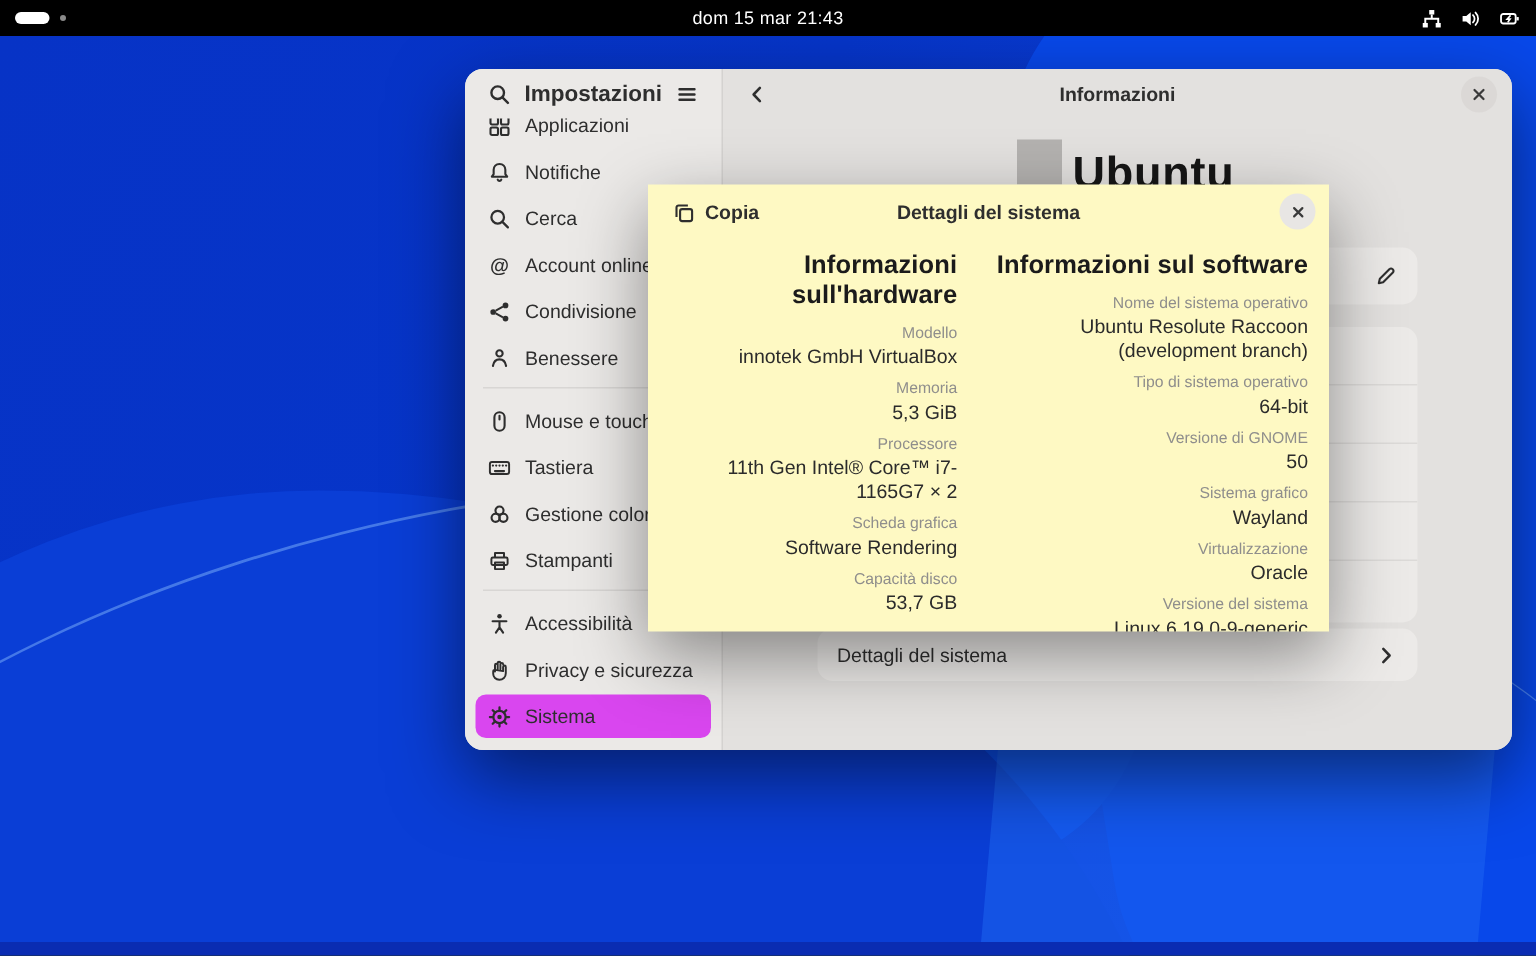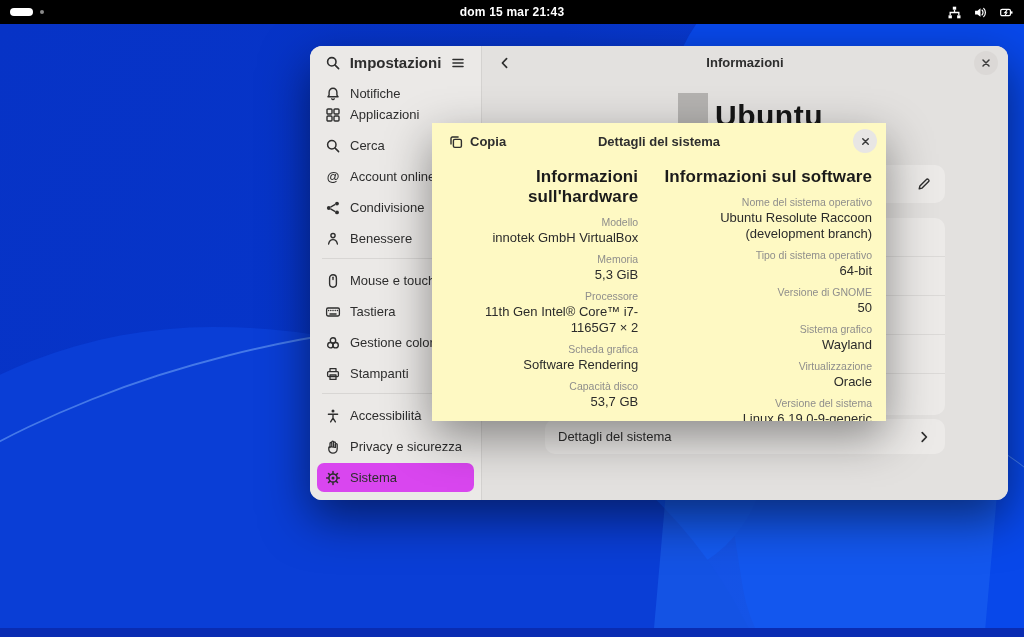--- a/index.html
+++ b/index.html
@@ -7,21 +7,21 @@
   body { font-family:"Liberation Sans", sans-serif; background:#000; }
 
   .screen { position:relative; width:1024px; height:637px; overflow:hidden; background:#000; }
 
   
   .topbar { position:absolute; top:0; left:0; right:0; height:24px; background:#000; color:#fff;
             display:flex; align-items:center; padding:0 10px; z-index:50; }
   .ws-indicator { display:flex; align-items:center; gap:7px; }
   .ws-pill { width:23px; height:8px; border-radius:4px; background:#fff; }
   .ws-dot { width:4px; height:4px; border-radius:50%; background:#8a8a8a; }
-  .clock { position:absolute; left:50%; transform:translateX(-50%); font-size:12px; font-weight:700; letter-spacing:.2px; }
+  .clock { position:absolute; left:50%; transform:translateX(-50%); font-size:12px; font-weight:400; letter-spacing:.2px; }
   .status { margin-left:auto; display:flex; align-items:center; gap:11px; }
   .status svg { display:block; }
 
   
   .wallpaper { position:absolute; left:0; top:24px; width:1024px; height:613px; overflow:hidden;
                background:linear-gradient(118deg,#0733c6 0%,#0635c9 42%,#0c3fd9 75%,#0a46e6 100%); }
   .wp-shape1 { position:absolute; left:382px; top:30px; width:400px; height:520px; background:#0a4ef0;
                border-radius:130px; transform:rotate(7deg); }
   .wp-shape2 { position:absolute; right:-150px; top:-80px; width:470px; height:760px; background:#0848ea;
                border-radius:150px; transform:rotate(-9deg); }
@@ -150,40 +150,40 @@
           <span class="icon16">
             <svg viewBox="0 0 16 16" stroke="currentColor" stroke-width="1.6" stroke-linecap="round">
               <path d="M3 4.5h10M3 8h10M3 11.5h10"></path>
             </svg>
           </span>
         </button>
       </div>
 
       <div class="nav">
 
-        <div class="nav-item">
-          <span class="icon16">
-            <svg viewBox="0 0 16 16" fill="none" stroke="currentColor" stroke-width="1.4" stroke-linejoin="round">
-              <path d="M8 2.3c-2.4 0-3.9 1.7-3.9 3.9v2.9L2.9 10.8h10.2L11.9 9.1V6.2c0-2.2-1.5-3.9-3.9-3.9z"></path>
-              <path d="M6.8 12.8a1.3 1.3 0 0 0 2.4 0" stroke-linecap="round"></path>
-            </svg>
-          </span>
-          <span>Notifiche</span>
-        </div>
-
         <div class="nav-item clipped">
           <span class="icon16">
             <svg viewBox="0 0 16 16" fill="none" stroke="currentColor" stroke-width="1.4">
               <rect x="2" y="2" width="5" height="5" rx="1"></rect>
                 <rect x="9" y="2" width="5" height="5" rx="1"></rect>
               <rect x="2" y="9" width="5" height="5" rx="1"></rect>
                 <rect x="9" y="9" width="5" height="5" rx="1"></rect>
             </svg>
           </span>
           <span>Applicazioni</span>
+        </div>
+
+        <div class="nav-item">
+          <span class="icon16">
+            <svg viewBox="0 0 16 16" fill="none" stroke="currentColor" stroke-width="1.4" stroke-linejoin="round">
+              <path d="M8 2.3c-2.4 0-3.9 1.7-3.9 3.9v2.9L2.9 10.8h10.2L11.9 9.1V6.2c0-2.2-1.5-3.9-3.9-3.9z"></path>
+              <path d="M6.8 12.8a1.3 1.3 0 0 0 2.4 0" stroke-linecap="round"></path>
+            </svg>
+          </span>
+          <span>Notifiche</span>
         </div>
 
         <div class="nav-item">
           <span class="icon16">
             <svg viewBox="0 0 16 16" fill="none" stroke="currentColor" stroke-width="1.5" stroke-linecap="round">
               <circle cx="6.8" cy="6.8" r="4.2"></circle>
                 <path d="M10.1 10.1 13.6 13.6"></path>
             </svg>
           </span>
           <span>Cerca</span>

